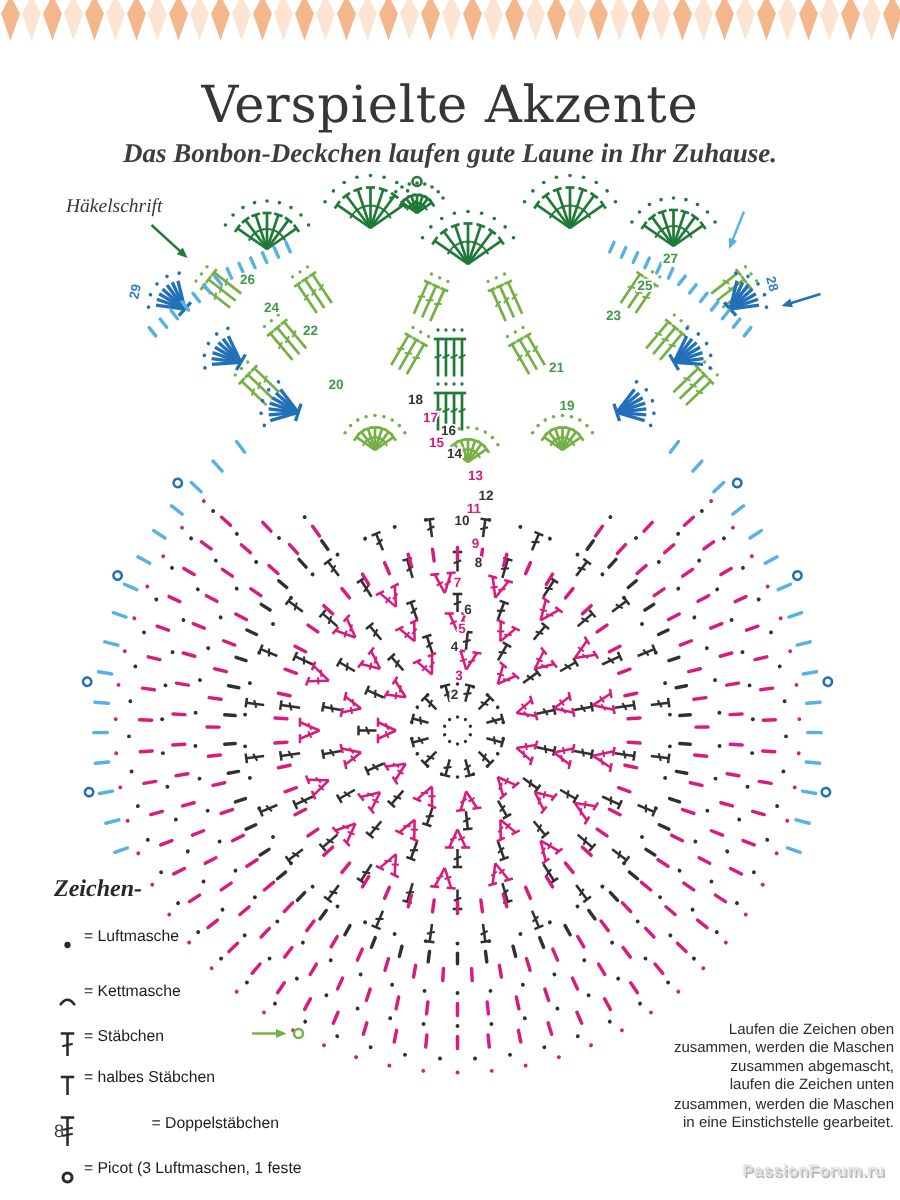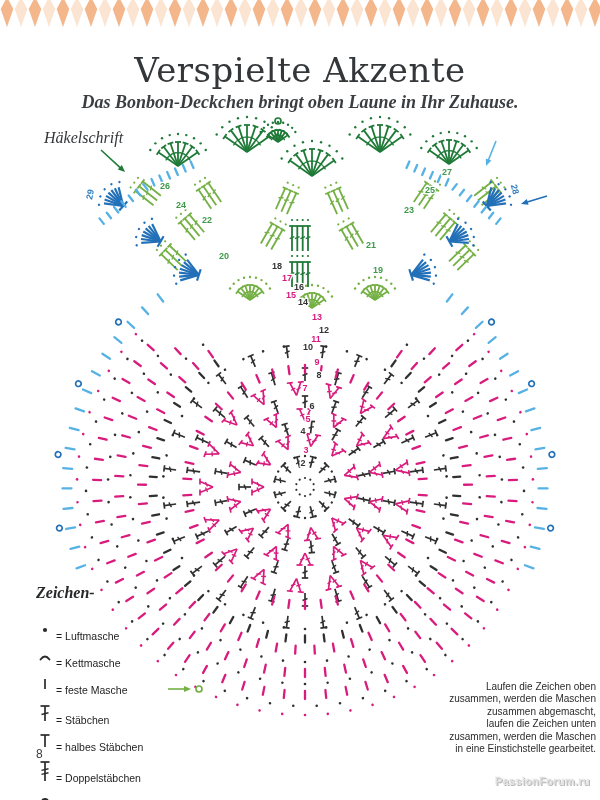--- a/index.html
+++ b/index.html
@@ -5,26 +5,26 @@
   html,body{margin:0;padding:0}
   body{width:600px;height:800px;position:relative;background:#ffffff;overflow:hidden;
        font-family:"Liberation Sans",sans-serif;}
   .border-strip{position:absolute;top:0;left:0;width:600px;height:30px;}
   .page-title{position:absolute;top:50px;left:0;width:600px;text-align:center;
        font-family:"DejaVu Serif",serif;font-size:34px;color:#34373a;letter-spacing:.5px;}
   .page-subtitle{position:absolute;top:92px;left:0;width:600px;text-align:center;
        font-family:"Liberation Serif",serif;font-style:italic;font-weight:bold;
        font-size:18px;color:#3a3e41;}
   .section-label{position:absolute;top:129px;left:44px;
-       font-family:"Liberation Serif",serif;font-style:italic;font-size:16px;color:#34373a;}
+       font-family:"Liberation Serif",serif;font-style:italic;font-size:13px;color:#34373a;}
   #chart{position:absolute;top:0;left:0;}
   .legend{position:absolute;left:36px;top:584px;width:196px;z-index:5;}
   .legend-heading{font-family:"Liberation Serif",serif;font-style:italic;font-weight:bold;
        font-size:16px;line-height:1.18;color:#26282a;margin:0 0 15px 0;}
-  .legend-row{display:flex;align-items:flex-end;color:#1d1d1d;font-size:10.5px;line-height:1.15;}
+  .legend-row{display:flex;align-items:flex-start;color:#1d1d1d;font-size:10.5px;line-height:1.15;}
   .legend-row .sym{flex:0 0 20px;display:flex;align-items:center;}
   .note-text{position:absolute;left:408px;top:681px;width:188px;text-align:right;
        font-size:10px;line-height:1.24;color:#2b2b2b;white-space:pre-line;}
   .page-number{position:absolute;left:36px;top:747px;font-size:12px;color:#3b3b3b;}
   .watermark{position:absolute;right:10px;top:775px;font-size:11px;font-weight:bold;
        color:#e0e0e0;text-shadow:1px 1px 0 #b8b8b8,-1px -1px 0 #f8f8f8;letter-spacing:.3px;}
 </style>
 </head>
 <body>
 
@@ -68,21 +68,21 @@
     <polygon points="511,-3 517.3,9 511,27 504.7,9" fill="#f4b68b"></polygon>
     <polygon points="525,-3 531.3,9 525,27 518.7,9" fill="#fbe4d2"></polygon>
     <polygon points="539,-3 545.3,9 539,27 532.7,9" fill="#f4b68b"></polygon>
     <polygon points="553,-3 559.3,9 553,27 546.7,9" fill="#fbe4d2"></polygon>
     <polygon points="567,-3 573.3,9 567,27 560.7,9" fill="#f4b68b"></polygon>
     <polygon points="581,-3 587.3,9 581,27 574.7,9" fill="#fbe4d2"></polygon>
     <polygon points="595,-3 601.3,9 595,27 588.7,9" fill="#f4b68b"></polygon>
   </svg>
 
 <div class="page-title">Verspielte Akzente</div>
-<div class="page-subtitle">Das Bonbon-Deckchen bringt oben Laune in Ihr Zuhause.</div>
+<div class="page-subtitle">Das Bonbon-Deckchen laufen gute Laune in Ihr Zuhause.</div>
 <div class="section-label">Häkelschrift</div>
 
 <svg id="chart" width="600" height="800" viewBox="0 0 600 800">
     <g transform="translate(313.6,489.8) rotate(108.0)">
       <circle cx="0" cy="0" r="1.1" fill="#303030"></circle>
     </g>
     <g transform="translate(310.3,494.3) rotate(144.0)">
       <circle cx="0" cy="0" r="1.1" fill="#303030"></circle>
     </g>
     <g transform="translate(305.0,496.0) rotate(180.0)">
@@ -3044,38 +3044,28 @@
       <div class="legend-row" style="margin-top: 6px;">
         <span class="sym">
           <svg width="18" height="24" viewBox="0 0 18 24">
             <circle cx="9" cy="12" r="2.1" fill="#2a2a2a"></circle>
           </svg>
         </span>
         <div>
           <div>= Luftmasche</div>
         </div>
       </div>
-      <div class="legend-row" style="margin-top: 3px;">
+      <div class="legend-row" style="margin-top: 13px;">
         <span class="sym">
           <svg width="18" height="24" viewBox="0 0 18 24">
             <path d="M4.5,14.5 Q9,8.5 13.5,14.5" fill="none" stroke="#2a2a2a" stroke-width="1.8" stroke-linecap="round"></path>
           </svg>
         </span>
         <div>
           <div>= Kettmasche</div>
-        </div>
-      </div>
-      <div class="legend-row" style="margin-top: 3px;">
-        <span class="sym">
-          <svg width="18" height="24" viewBox="0 0 18 24">
-            <line x1="9" y1="7" x2="9" y2="17" stroke="#2a2a2a" stroke-width="1.7"></line>
-          </svg>
-        </span>
-        <div>
-          <div>= feste Masche</div>
         </div>
       </div>
       <div class="legend-row" style="margin-top: 6px;">
         <span class="sym">
           <svg width="18" height="24" viewBox="0 0 18 24">
             <line x1="9" y1="4" x2="9" y2="19" stroke="#2a2a2a" stroke-width="1.7"></line>
             <line x1="4.5" y1="4" x2="13.5" y2="4" stroke="#2a2a2a" stroke-width="1.7"></line>
             <line x1="5.5" y1="12.5" x2="12.5" y2="10.8" stroke="#2a2a2a" stroke-width="1.4"></line>
           </svg>
         </span>
@@ -3087,21 +3077,21 @@
         <span class="sym">
           <svg width="18" height="24" viewBox="0 0 18 24">
             <line x1="9" y1="6" x2="9" y2="18" stroke="#2a2a2a" stroke-width="1.7"></line>
             <line x1="4.5" y1="6" x2="13.5" y2="6" stroke="#2a2a2a" stroke-width="1.7"></line>
           </svg>
         </span>
         <div>
           <div>= halbes Stäbchen</div>
         </div>
       </div>
-      <div class="legend-row" style="margin-top: 7px;">
+      <div class="legend-row" style="margin-top: 7px; gap: 45px;">
         <span class="sym">
           <svg width="18" height="24" viewBox="0 0 18 24">
             <line x1="9" y1="2" x2="9" y2="21" stroke="#2a2a2a" stroke-width="1.7"></line>
             <line x1="4.5" y1="2" x2="13.5" y2="2" stroke="#2a2a2a" stroke-width="1.7"></line>
             <line x1="5.5" y1="10.4" x2="12.5" y2="8.8" stroke="#2a2a2a" stroke-width="1.4"></line>
             <line x1="5.5" y1="14.4" x2="12.5" y2="12.8" stroke="#2a2a2a" stroke-width="1.4"></line>
           </svg>
         </span>
         <div>
           <div>= Doppelstäbchen</div>

